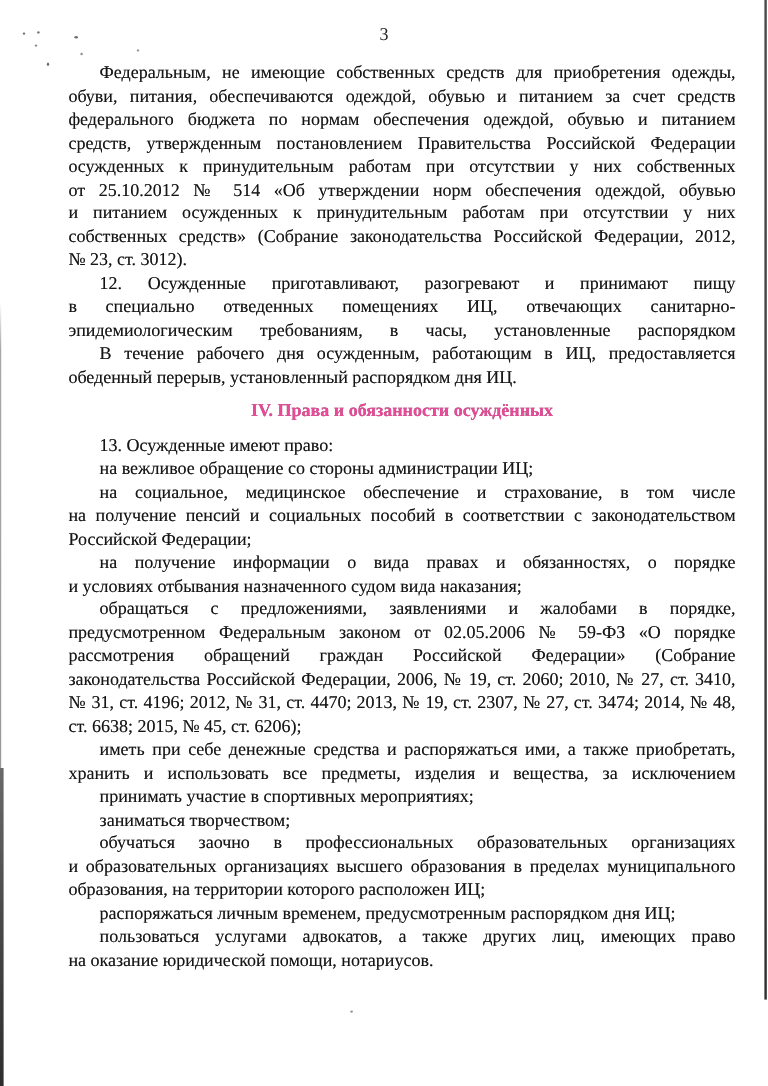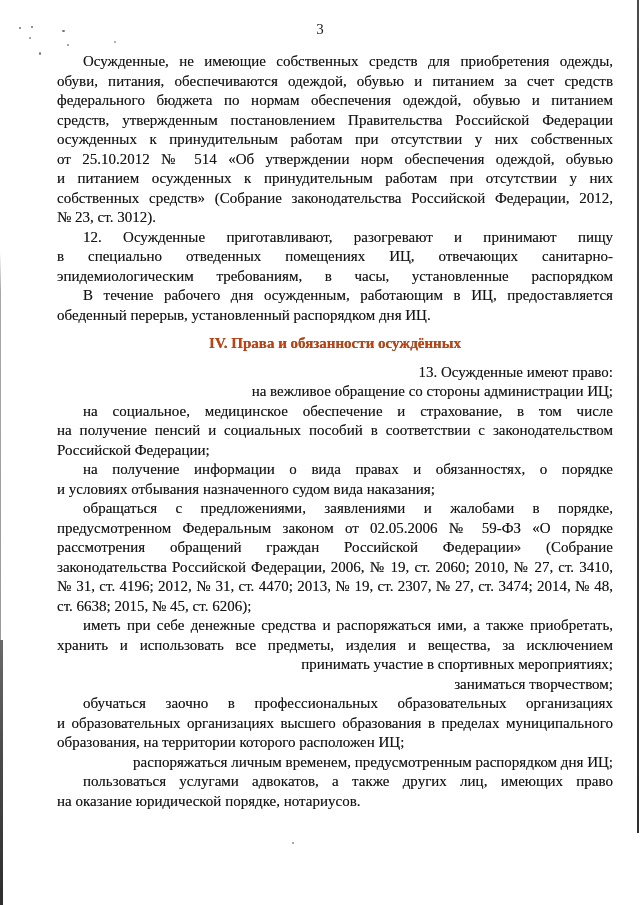--- a/index.html
+++ b/index.html
@@ -23,25 +23,25 @@
   .line{
     height:19.5px;line-height:19.5px;font-size:15px;
     overflow:hidden;white-space:nowrap;
     text-shadow:0 0 .4px rgba(0,0,0,.5);
   }
   .line.fill{
     white-space:normal;
     text-align:justify;
     text-align-last:justify;
   }
-  .line.ind{padding-left:26px;text-align:right;}
+  .line.ind{padding-left:26px;}
   .heading{
     height:19.5px;line-height:19.5px;font-size:15px;
     margin:9px 0 9px 0;
-    text-align:center;font-weight:bold;color:#c2410c;
+    text-align:center;font-weight:bold;color:#ec4899;
     text-shadow:0 0 .4px rgba(0,0,0,.6);
   }
   .para{margin:0;}
   
   .edge-right{
     position:absolute;right:1px;top:0;width:2px;height:833px;
     background:linear-gradient(to bottom,#4a4a4a 0%,#3c3c3c 60%,#2e2e2e 100%);
   }
   .edge-left-upper{
     position:absolute;left:0;top:252px;width:1px;height:390px;
@@ -64,21 +64,21 @@
   .s8{left:292px;top:842px;width:2px;height:2px;opacity:.8;}
   .s9{left:437px;top:344px;width:2px;height:2px;opacity:.6;}
 </style>
 </head>
 <body>
 
 <div class="page">
   <div class="pageno">3</div>
   <div class="content">
       <div class="para">
-        <div class="line fill ind">Осужденные, не имеющие собственных средств для приобретения одежды,</div>
+        <div class="line fill ind">Федеральным, не имеющие собственных средств для приобретения одежды,</div>
         <div class="line fill">обуви, питания, обеспечиваются одеждой, обувью и питанием за счет средств</div>
         <div class="line fill">федерального бюджета по нормам обеспечения одеждой, обувью и питанием</div>
         <div class="line fill">средств, утвержденным постановлением Правительства Российской Федерации</div>
         <div class="line fill">осужденных к принудительным работам при отсутствии у них собственных</div>
         <div class="line fill">от 25.10.2012 № 514 «Об утверждении норм обеспечения одеждой, обувью</div>
         <div class="line fill">и питанием осужденных к принудительным работам при отсутствии у них</div>
         <div class="line fill">собственных средств» (Собрание законодательства Российской Федерации, 2012,</div>
         <div class="line">№ 23, ст. 3012).</div>
       </div>
       <div class="para">
@@ -127,21 +127,21 @@
       <div class="para">
         <div class="line fill ind">обучаться заочно в профессиональных образовательных организациях</div>
         <div class="line fill">и образовательных организациях высшего образования в пределах муниципального</div>
         <div class="line">образования, на территории которого расположен ИЦ;</div>
       </div>
       <div class="para">
         <div class="line ind">распоряжаться личным временем, предусмотренным распорядком дня ИЦ;</div>
       </div>
       <div class="para">
         <div class="line fill ind">пользоваться услугами адвокатов, а также других лиц, имеющих право</div>
-        <div class="line">на оказание юридической порядке, нотариусов.</div>
+        <div class="line">на оказание юридической помощи, нотариусов.</div>
       </div>
     </div>
 
   <div class="edge-right"></div>
   <div class="edge-left-upper"></div>
   <div class="edge-left-lower"></div>
   <div class="speck s1"></div>
   <div class="speck s2"></div>
   <div class="speck s3"></div>
   <div class="speck s4"></div>

